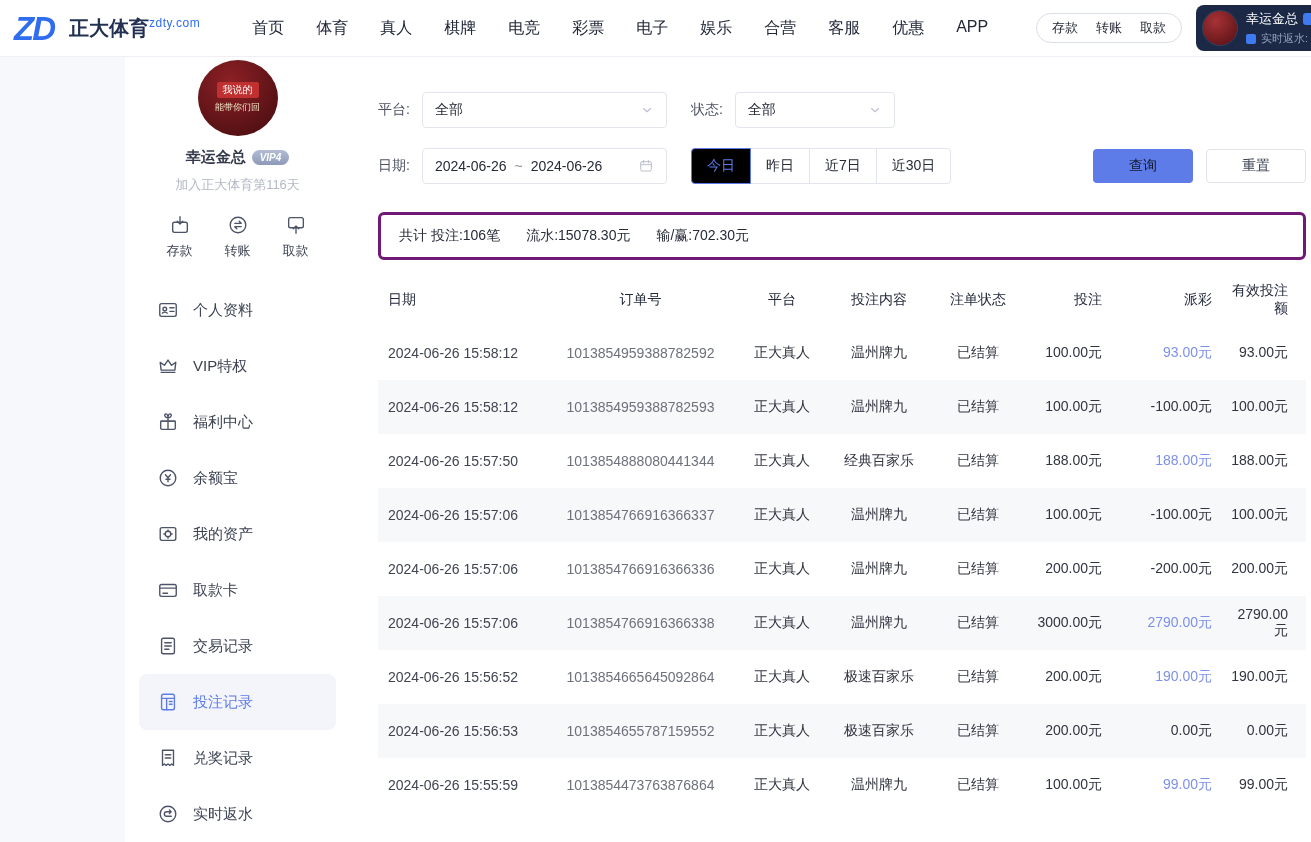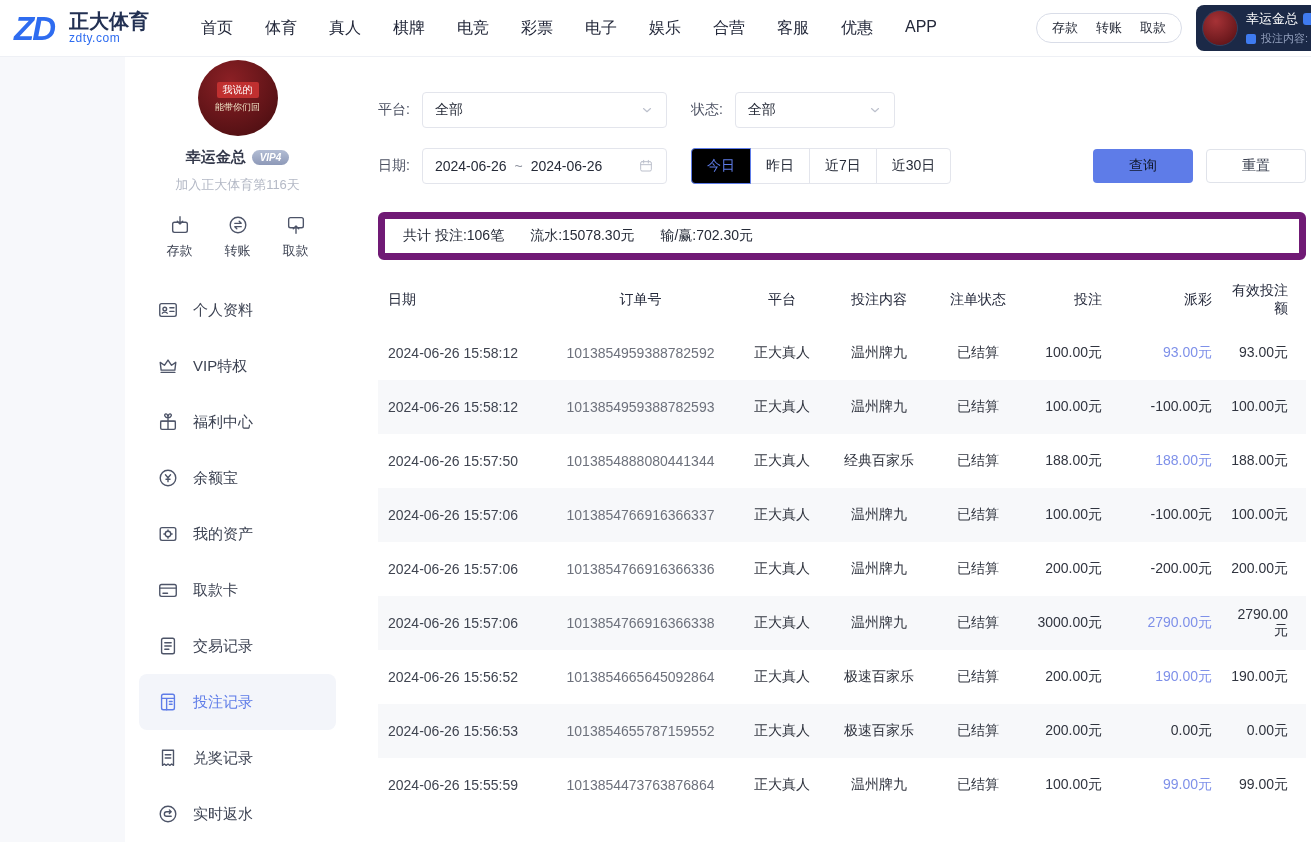--- a/index.html
+++ b/index.html
@@ -4,21 +4,21 @@
 <style>
   *{box-sizing:border-box;margin:0;padding:0}
   html,body{width:1311px;height:842px;overflow:hidden}
   body{font-family:"Liberation Sans","DejaVu Sans",sans-serif;background:#fff;color:#2b2f3a;font-size:14px}
   :root{--accent:#5e7ce8;--win:#7e90e9;--userbox:#1b2947}
 
   
   .topbar{height:56px;display:flex;align-items:center;background:#fff;position:relative;z-index:5;box-shadow:0 1px 0 #eef0f5}
   .brand{display:flex;align-items:center;gap:15px;padding-left:14px}
   .logo-mark{font-style:italic;font-weight:bold;font-size:33px;color:#2e6cf0;letter-spacing:-2px;line-height:1}
-  .brand-txt{display:flex;flex-direction:column;line-height:1.1}
+  .brand-txt{display:flex;flex-direction:row;line-height:1.1}
   .brand-name{font-size:20px;font-weight:bold;color:#223052}
   .brand-domain{font-size:12px;color:#2e6cf0;letter-spacing:.5px}
   .topnav{display:flex;gap:32px;margin-left:52px}
   .nav-item{font-size:16px;color:#23283a;cursor:pointer;white-space:nowrap;text-decoration:none}
   .top-right{margin-left:auto;display:flex;align-items:center;gap:14px}
   .wallet-pill{display:flex;align-items:center;border:1px solid #d9dde8;border-radius:16px;height:30px;padding:0 6px}
   .wallet-link{font-size:13px;color:#262b38;padding:0 9px;cursor:pointer;white-space:nowrap}
   .userbox{background:var(--userbox);border-radius:8px;height:46px;display:flex;align-items:center;gap:8px;padding:0 14px 0 6px;margin-right:-18px;cursor:pointer}
   .avatar-sm{width:36px;height:36px;border-radius:50%;background:radial-gradient(circle at 38% 30%,#a63236,#520e12);border:1px solid #33415f;flex-shrink:0}
   .ucol{display:flex;flex-direction:column}
@@ -64,21 +64,21 @@
   .ranges{display:flex;margin-left:24px}
   .range-btn{height:36px;padding:0 15px;border:1px solid #e3e5ec;background:#fff;font-size:14px;color:#262b38;cursor:pointer;margin-left:-1px;display:flex;align-items:center}
   .range-btn:first-child{border-radius:4px 0 0 4px;margin-left:0}
   .range-btn:last-child{border-radius:0 4px 4px 0}
   .range-btn.active{background:#000000;border-color:var(--accent);color:var(--accent);position:relative;z-index:1}
   .actions{margin-left:auto;display:flex;gap:13px}
   .btn{height:34px;width:100px;border-radius:4px;font-size:14px;display:flex;align-items:center;justify-content:center;cursor:pointer;border:1px solid transparent}
   .btn.primary{background:var(--accent);color:#0f172a}
   .btn.ghost{background:#fff;border-color:#e0e3ea;color:#3c4252}
 
-  .summary{margin-top:28px;height:48px;border:7px solid #701a75;border-radius:6px;display:flex;align-items:center;padding:0 18px;gap:26px;font-size:14px;color:#262b38}
+  .summary{margin-top:28px;height:48px;border:3px solid #701a75;border-radius:6px;display:flex;align-items:center;padding:0 18px;gap:26px;font-size:14px;color:#262b38}
 
   .tbl-header,.tbl-row{display:grid;grid-template-columns:165px 195px 88px 106px 92px 96px 110px 76px;align-items:center}
   .tbl-header{height:52px;margin-top:14px;font-size:14px;color:#23283a}
   .tbl-row{height:54px;font-size:14px;color:#30343f}
   #tbl-body .tbl-row:nth-child(even){background:#f7f8fa}
   .c-left{text-align:left;padding-left:10px}
   .c-center{text-align:center}
   .c-right{text-align:right;padding-right:18px}
   .order{color:#6d717c}
   .date-cell{color:#3f4450}
@@ -117,21 +117,21 @@
       </div>
     <div class="userbox">
       <span class="avatar-sm"></span>
       <span class="ucol">
         <span class="uname">
             <span>幸运金总</span>
             <span class="badge-dot"></span>
           </span>
         <span class="udomain">
             <span class="mini-sq"></span>
-            <span>投注内容:</span>
+            <span>实时返水:</span>
           </span>
       </span>
     </div>
   </div>
 </header>
 
 <div class="layout">
   <aside class="leftstrip"></aside>
 
   <aside class="sidebar">

